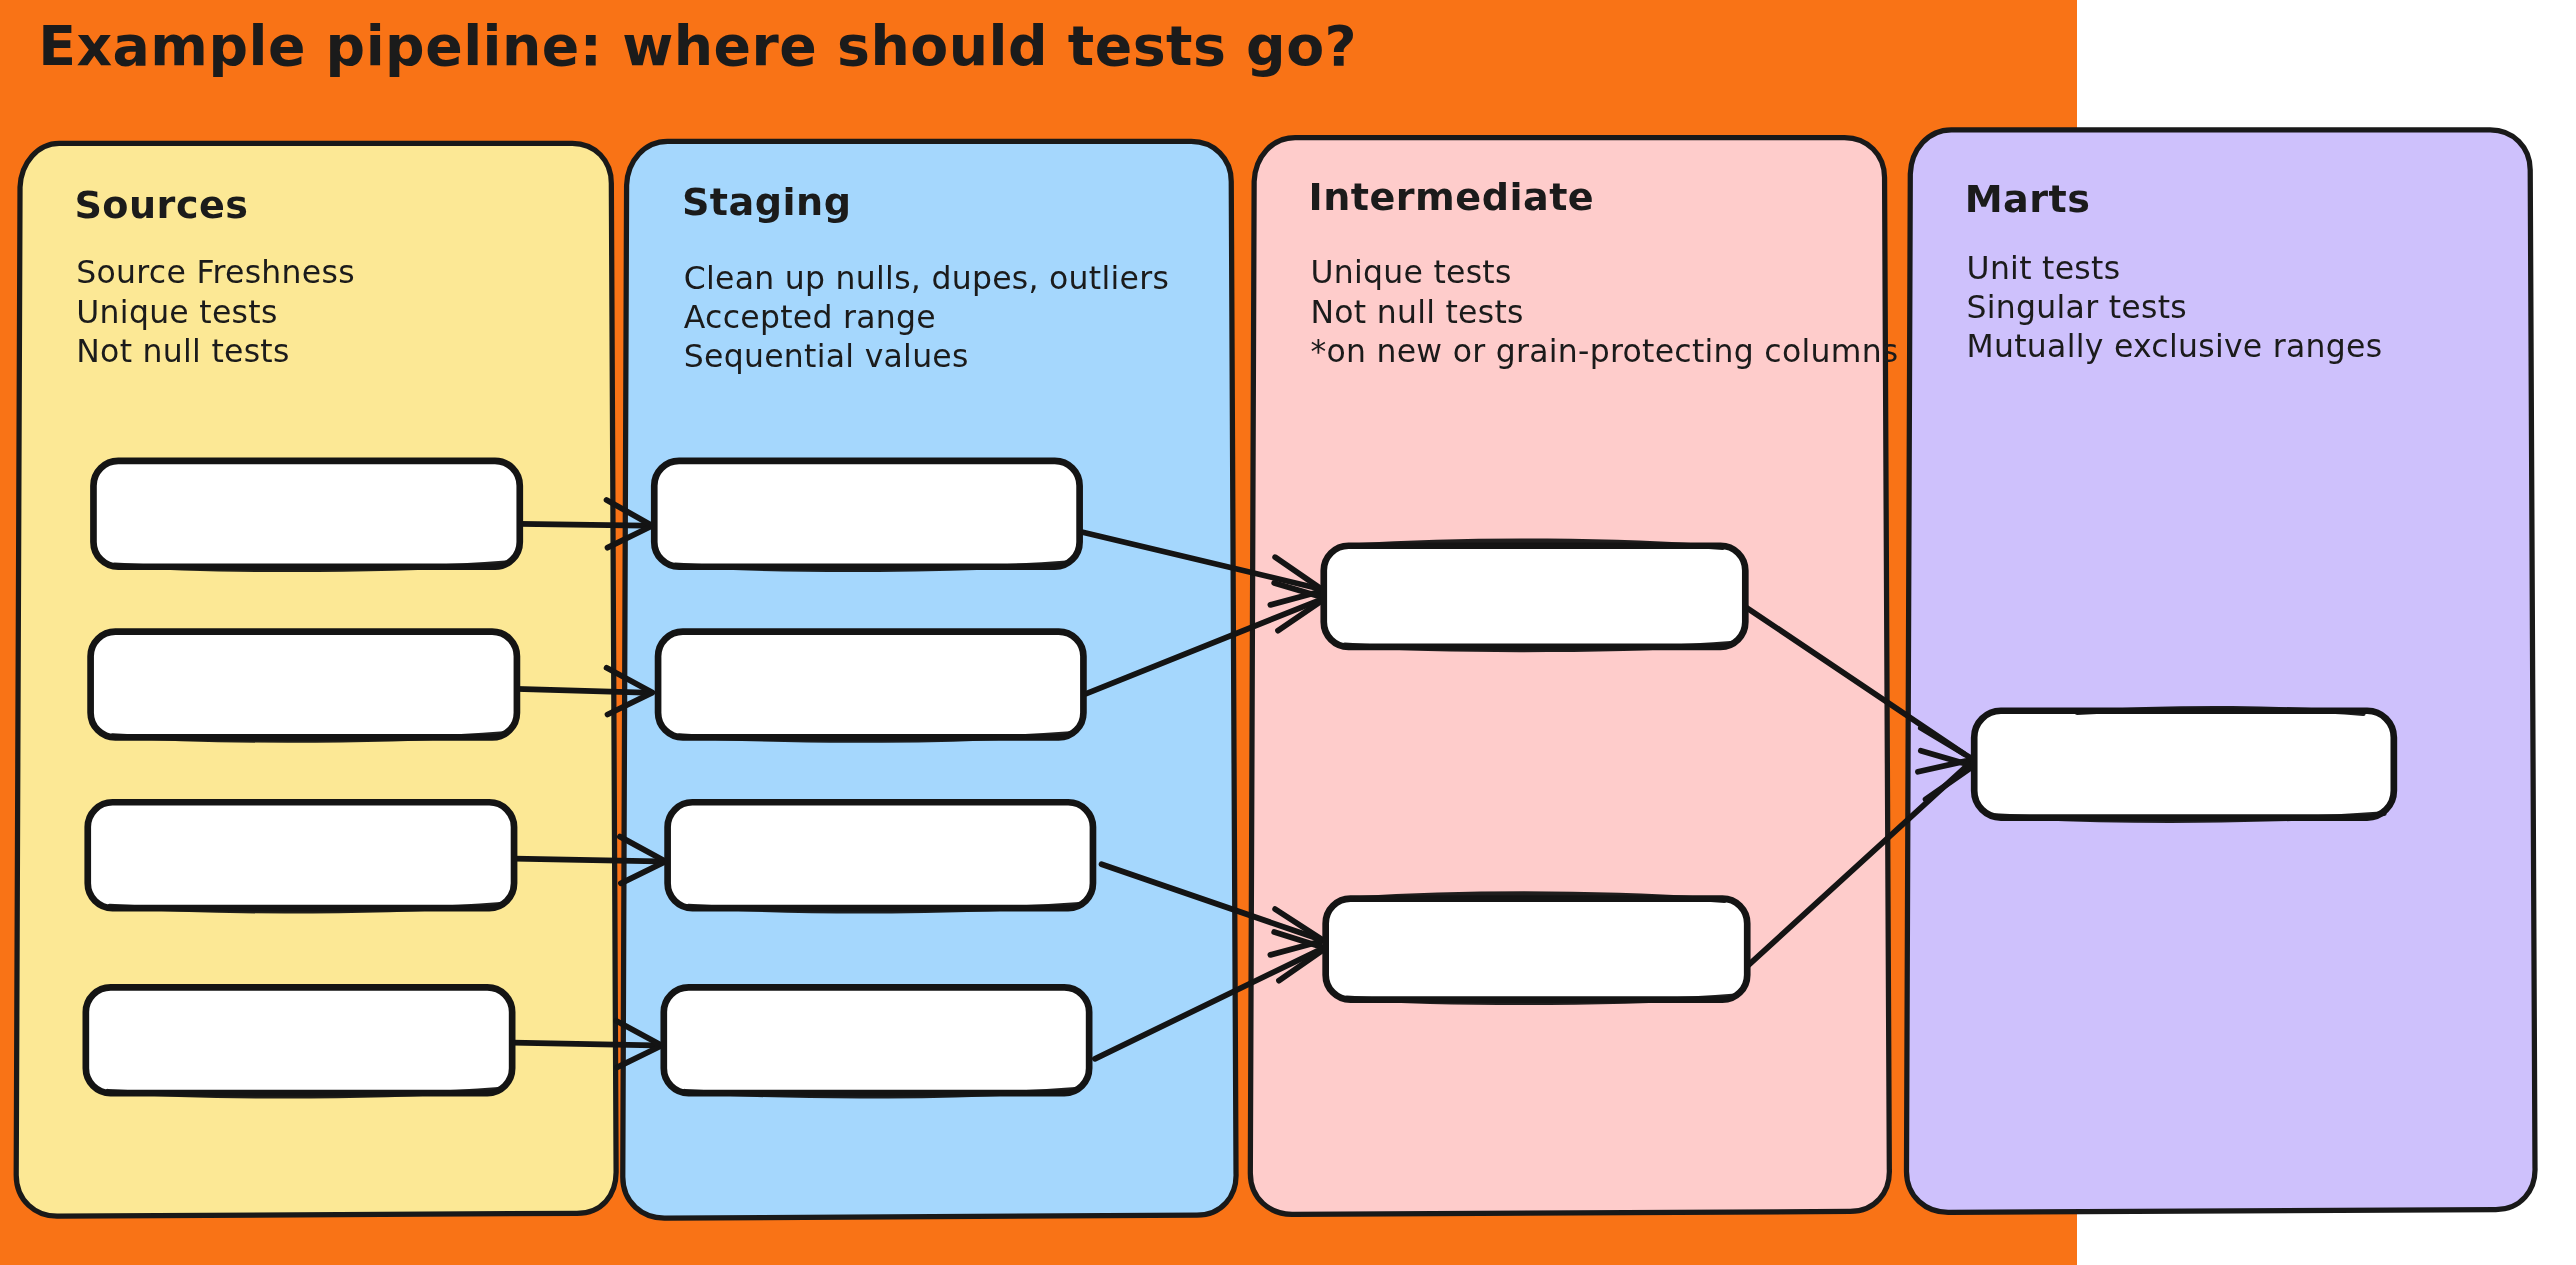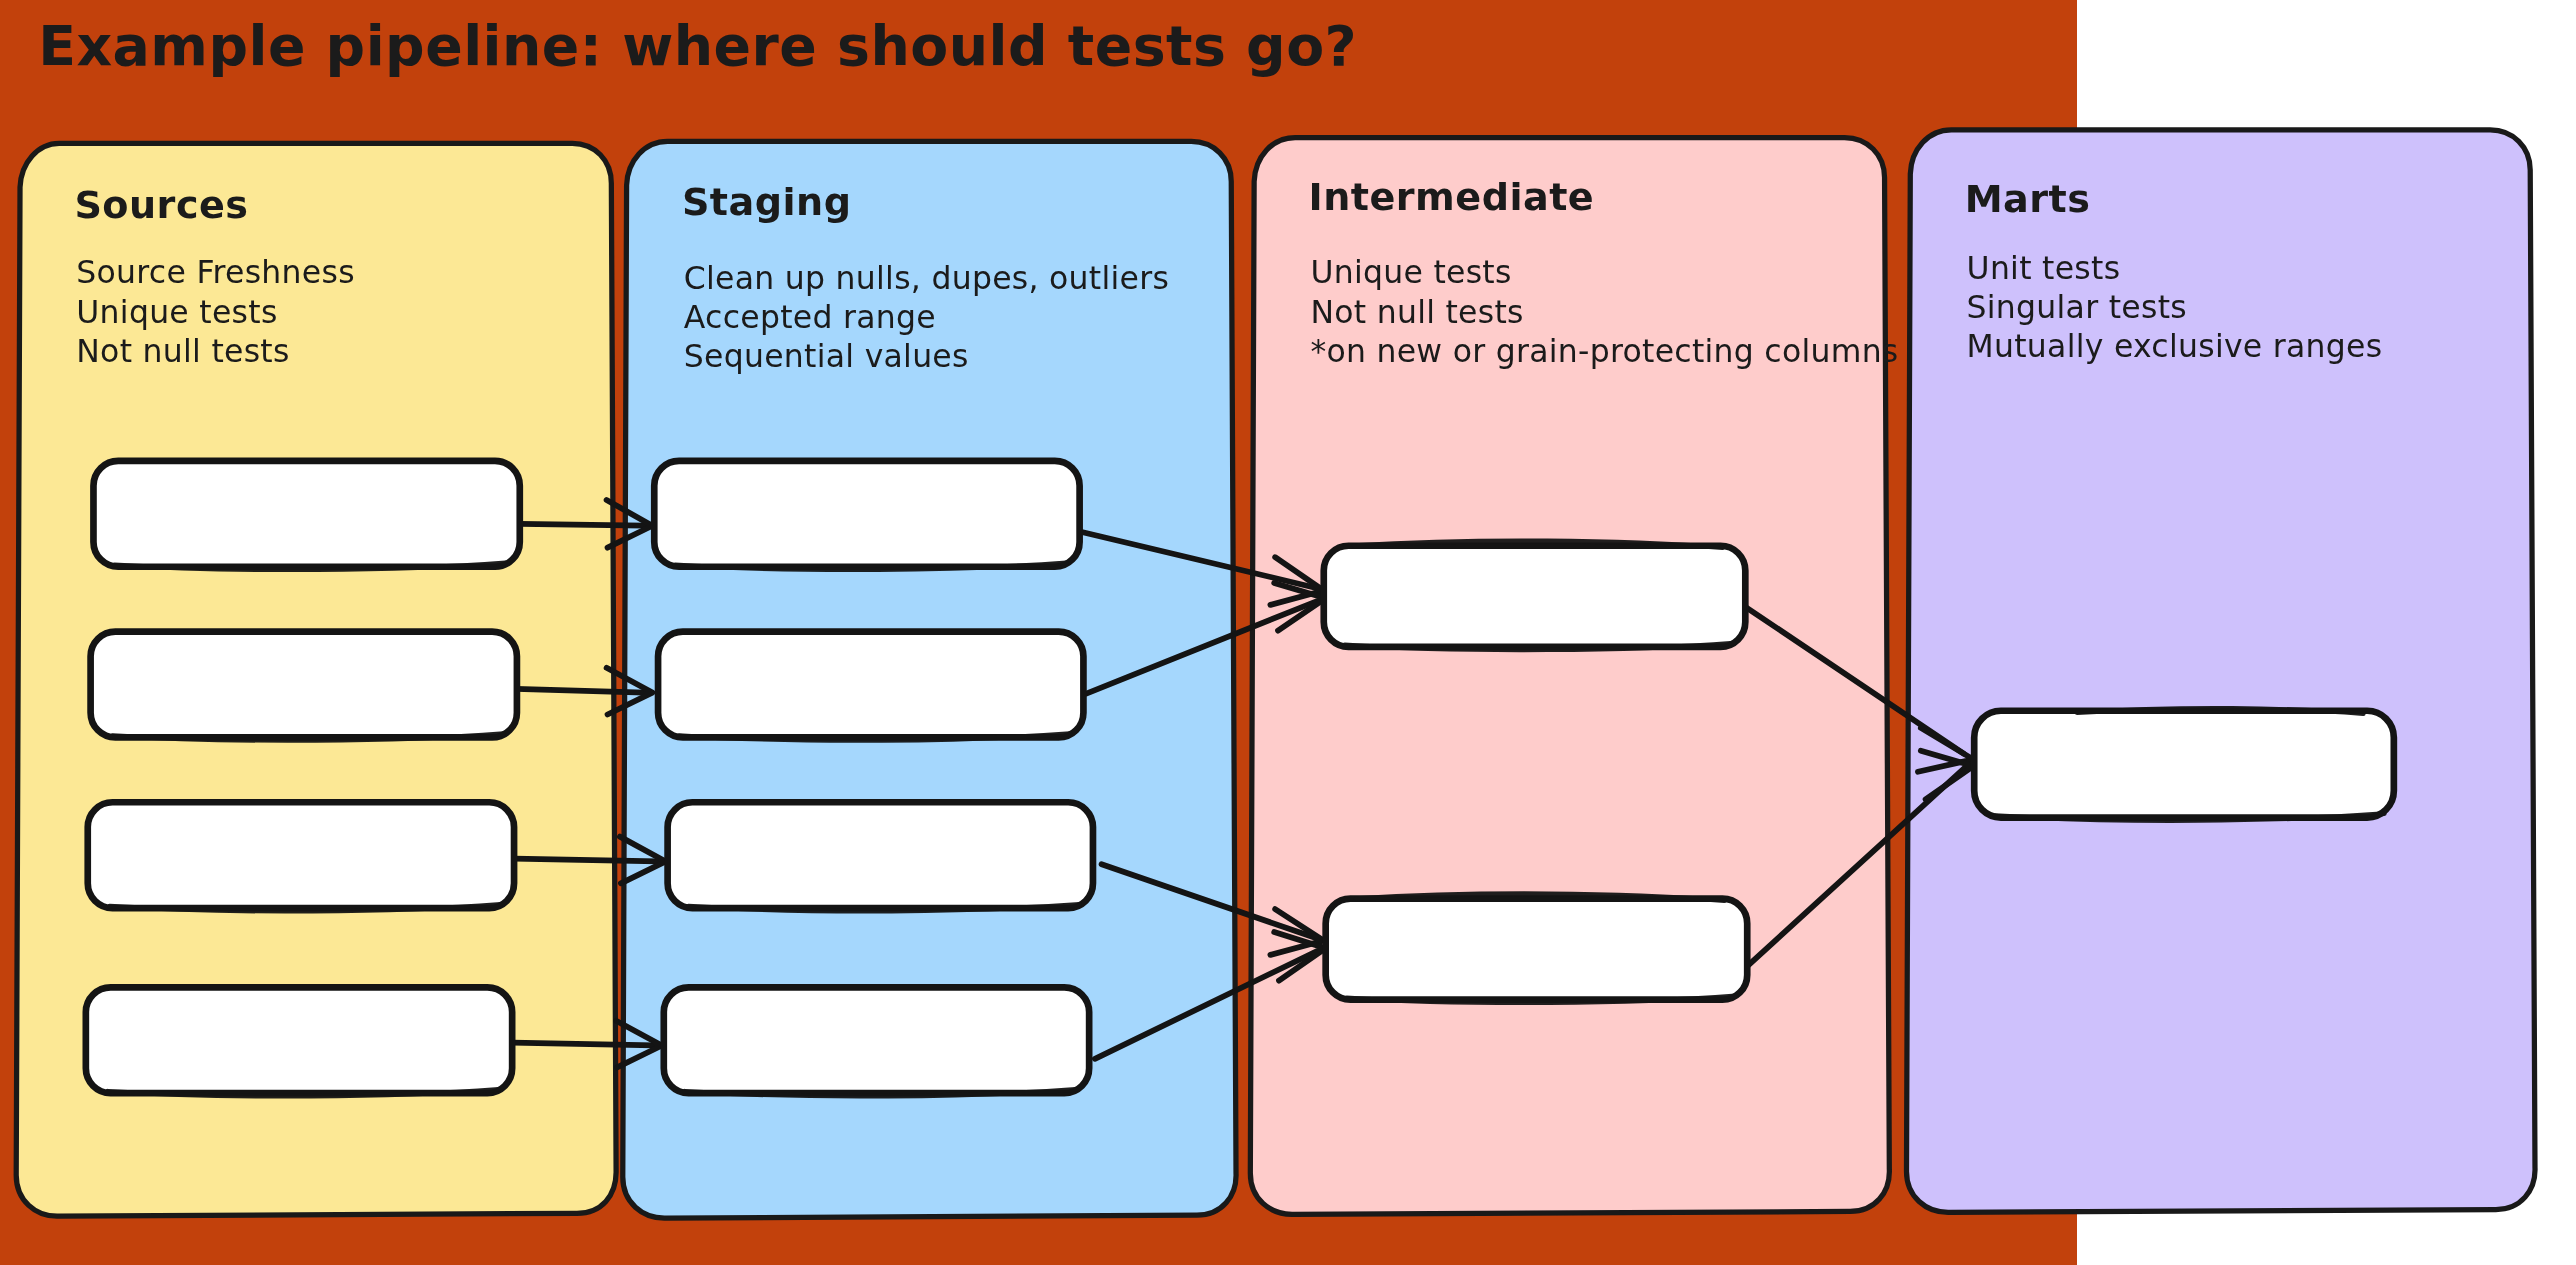--- a/index.html
+++ b/index.html
@@ -10,21 +10,21 @@
   body {
     width: 2576px;
     height: 1266px;
     overflow: hidden;
     font-family: "DejaVu Sans", sans-serif;
   }
   #canvas {
     position: relative;
     width: 2077px;
     height: 1266px;
-    background: #c2410c;
+    background: #f97316;
   }
   #diagram-svg {
     position: absolute;
     top: 0;
     left: 0;
     width: 2576px;
     height: 1266px;
   }
   .hand-text {
     font-family: "DejaVu Sans", sans-serif;

